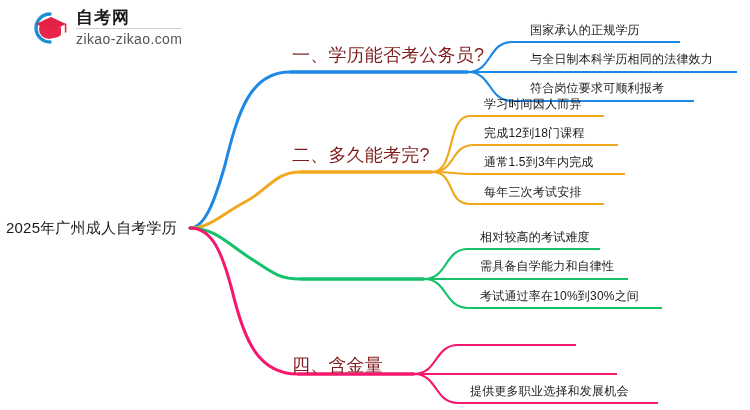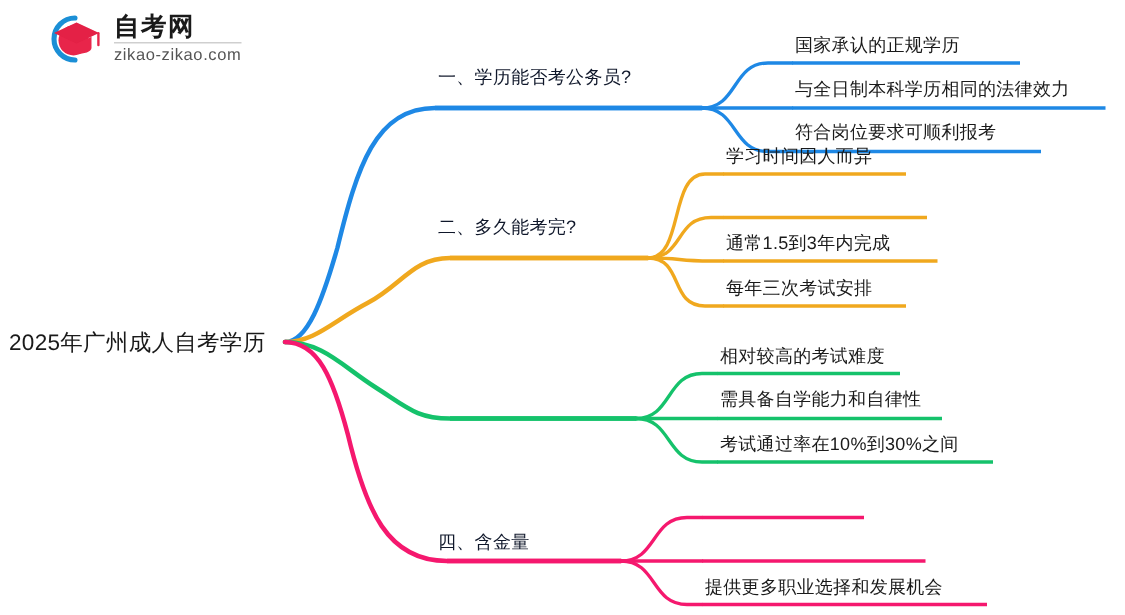--- a/index.html
+++ b/index.html
@@ -50,43 +50,43 @@
   }
   .logo-name {
     font-size: 17px;
     font-weight: bold;
     color: #1a1a1a;
     letter-spacing: 1px;
     padding-bottom: 2px;
     border-bottom: 1px solid #cfcfcf;
   }
   .logo-url {
-    font-size: 11px;
+    font-size: 14px;
     color: #555555;
     letter-spacing: 0.4px;
     margin-top: 3px;
     font-family: "Liberation Sans", sans-serif;
   }
 
   
   .root-title {
     position: absolute;
     left: 6px;
     top: 219px;
     font-size: 15px;
     color: #1a1a1a;
     white-space: nowrap;
     letter-spacing: 0.2px;
   }
 
   
   .topic {
     position: absolute;
-    font-size: 12px;
-    color: #0f172a;
+    font-size: 18px;
+    color: #7f1d1d;
     white-space: nowrap;
     letter-spacing: 0.2px;
   }
 
   
   .leaf {
     position: absolute;
     font-size: 12px;
     color: #1a1a1a;
     white-space: nowrap;
@@ -172,20 +172,21 @@
 
   <div class="root-title">2025年广州成人自考学历</div>
 
   <div class="topic" style="left:292px; top:43px;">一、学历能否考公务员?</div>
   <div class="leaf" style="left:530px; top:22px;">国家承认的正规学历</div>
   <div class="leaf" style="left:530px; top:51px;">与全日制本科学历相同的法律效力</div>
   <div class="leaf" style="left:530px; top:80px;">符合岗位要求可顺利报考</div>
 
   <div class="topic" style="left:292px; top:143px;">二、多久能考完?</div>
   <div class="leaf" style="left:484px; top:96px;">学习时间因人而异</div>
+  <div class="leaf" style="left:484px; top:125px;">完成12到18门课程</div>
   <div class="leaf" style="left:484px; top:154px;">通常1.5到3年内完成</div>
   <div class="leaf" style="left:484px; top:184px;">每年三次考试安排</div>
 
   <div class="leaf" style="left:480px; top:229px;">相对较高的考试难度</div>
   <div class="leaf" style="left:480px; top:258px;">需具备自学能力和自律性</div>
   <div class="leaf" style="left:480px; top:288px;">考试通过率在10%到30%之间</div>
 
   <div class="topic" style="left:292px; top:353px;">四、含金量</div>
   <div class="leaf" style="left:470px; top:383px;">提供更多职业选择和发展机会</div>
 

